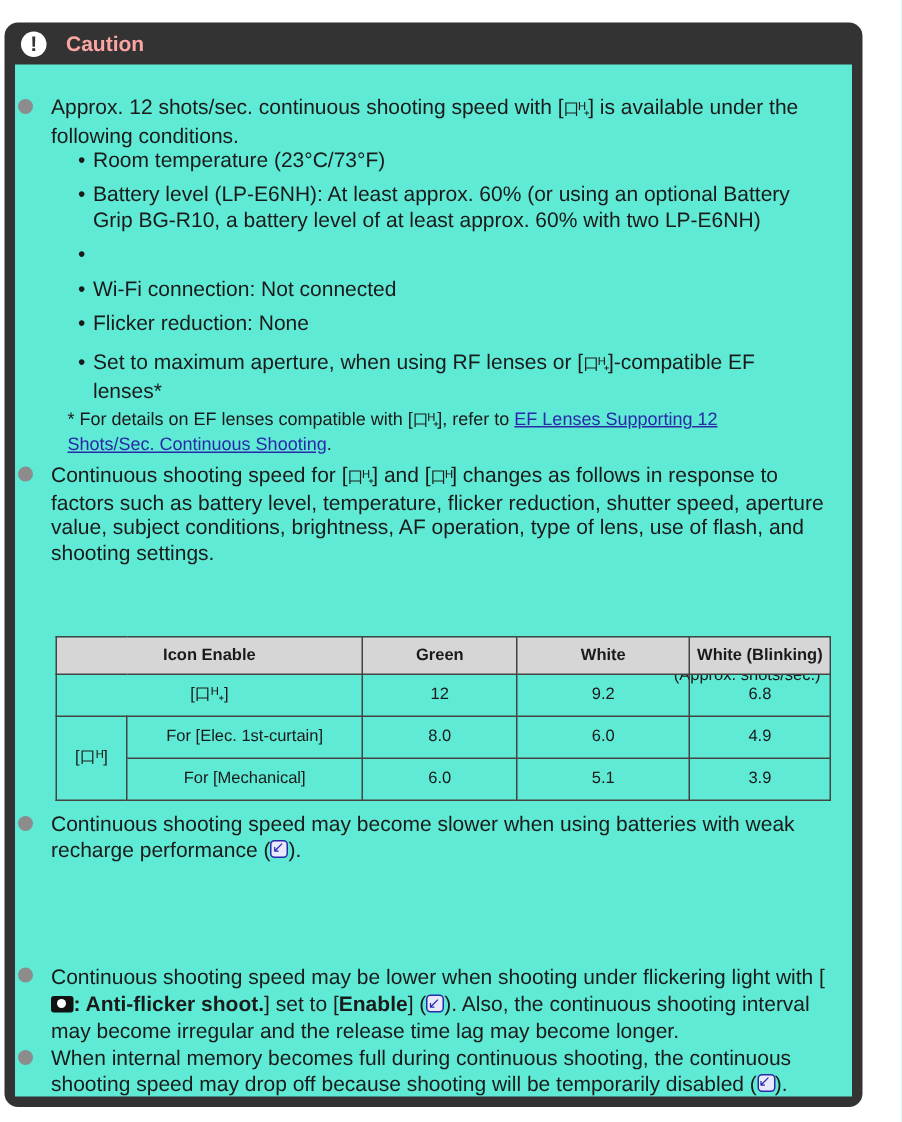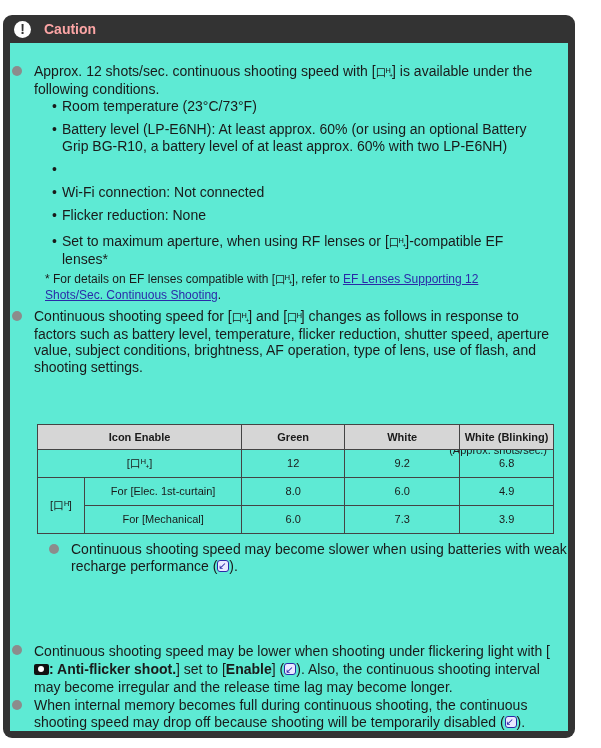--- a/index.html
+++ b/index.html
@@ -87,27 +87,27 @@
         <tr>
           <td rowspan="2" style="width:46px;">[口ᴴ]</td>
           <td class="lbl">For [Elec. 1st-curtain]</td>
           <td>8.0</td>
           <td>6.0</td>
           <td>4.9</td>
         </tr>
         <tr>
           <td class="lbl">For [Mechanical]</td>
           <td>6.0</td>
-          <td>7.3</td>
+          <td>5.1</td>
           <td>3.9</td>
         </tr>
       </tbody>
         </table>
 
-      <div class="b1" style="top:498px;margin-left:37px;">
+      <div class="b1" style="top:498px;">
         <span class="dot"></span>
         <span>Continuous shooting speed may become slower when using batteries with weak recharge performance (</span><span class="ref"></span><span>).</span>
       </div>
 
 
 
       <div class="b1" style="top:599px; line-height:18px;">
         <span class="dot"></span>
         <span>Continuous shooting speed may be lower when shooting under flickering light with [</span><span class="cam"></span><b>: Anti-flicker shoot.</b><span>] set to [</span><b>Enable</b><span>] (</span><span class="ref"></span><span>). Also, the continuous shooting interval may become irregular and the release time lag may become longer.</span>
       </div>

